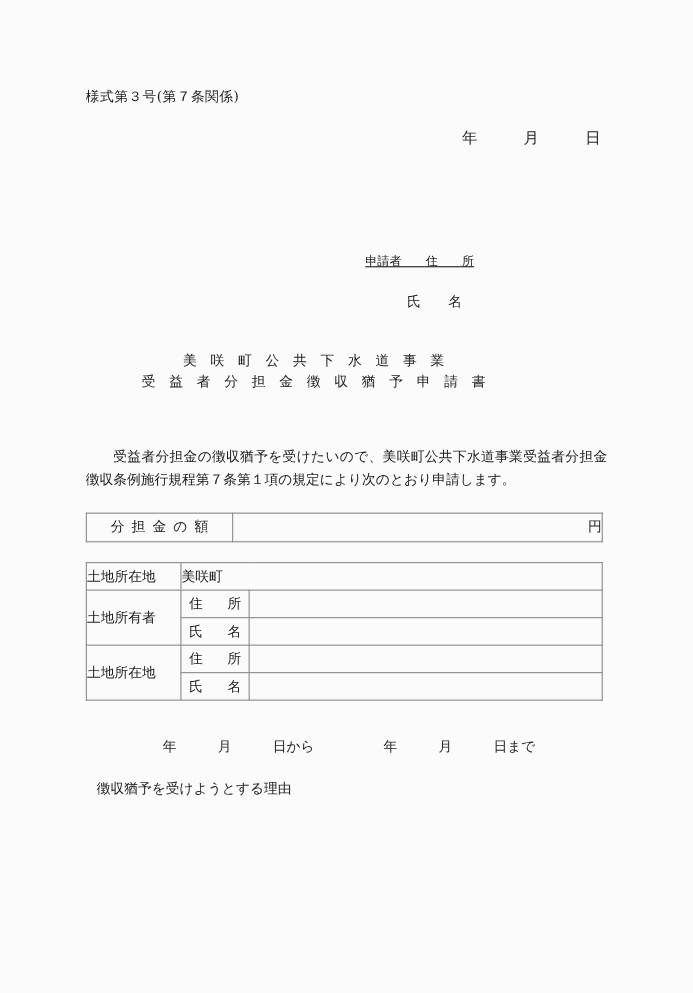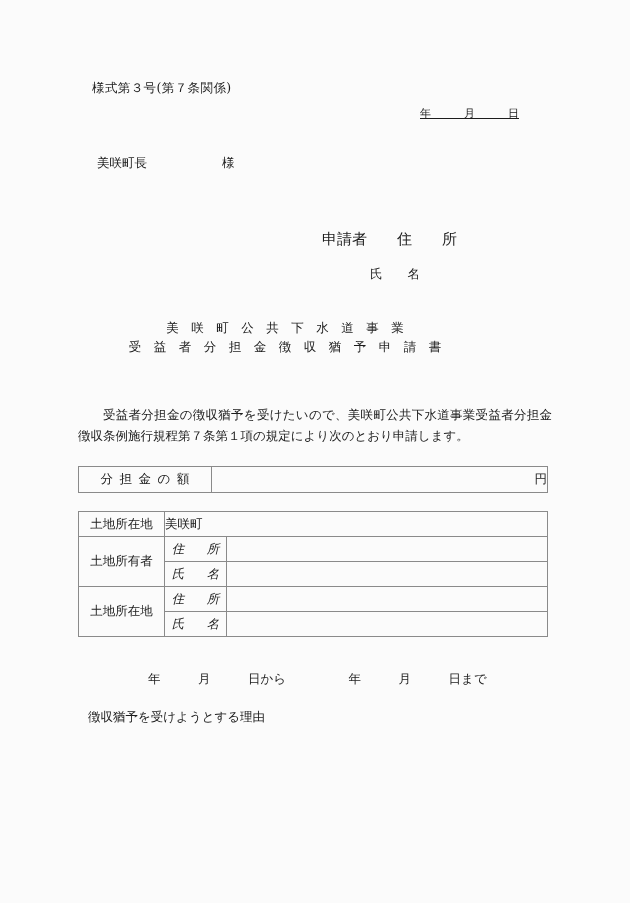--- a/index.html
+++ b/index.html
@@ -17,50 +17,50 @@
   }
   .page {
     position: absolute;
     left: 0; top: 0;
     width: 630px;
     height: 903px;
   }
   
   .form-number {
     position: absolute;
-    left: 92px;
+    left: 78px;
     top: 80px;
     font-size: 12.5px;
     letter-spacing: 0.4px;
     white-space: pre;
   }
   
   .date-line {
     position: absolute;
     left: 420px;
-    top: 106px;
-    font-size: 11px;
-    white-space: pre;
-    text-decoration: underline;
+    top: 117px;
+    font-size: 14px;
+    white-space: pre;
   }
   
   .addressee {
     position: absolute;
     left: 97px;
     top: 155px;
     font-size: 12.5px;
     white-space: pre;
   }
   
   .applicant-address {
     position: absolute;
-    left: 322px;
+    left: 332px;
     top: 230px;
-    font-size: 15px;
-    white-space: pre;
+    font-size: 11px;
+    white-space: pre;
+    text-decoration: underline;
   }
   .applicant-name {
     position: absolute;
     left: 370px;
     top: 266px;
     font-size: 12.5px;
     white-space: pre;
   }
   
   .doc-title {
@@ -124,26 +124,24 @@
     border-collapse: collapse;
     font-size: 12.5px;
   }
   .owners-table td {
     border: 1px solid #8a8a8a;
     height: 24px;
     padding: 0;
   }
   .col-main {
     width: 85px;
-    text-align: center;
   }
   .col-sub {
     width: 61px;
     text-align: center;
-    font-style: italic;
   }
   .col-sub span {
     letter-spacing: 5px;
     text-indent: 5px;
     display: inline-block;
   }
   .cell-value {
     padding-left: 7px;
     text-align: left;
   }
@@ -173,21 +171,20 @@
 </style>
 </head>
 <body>
 
 <div class="page">
 
   <div class="form-number">様式第３号(第７条関係)</div>
 
   <div class="date-line">年　　　月　　　日</div>
 
-  <div class="addressee">美咲町長　　　　　　様</div>
 
   <div class="applicant-address">申請者　　住　　所</div>
 
   <div class="applicant-name">氏　　名</div>
 
   <div class="doc-title">
     <span class="tline">美咲町公共下水道事業</span>
     <span class="tline">受益者分担金徴収猶予申請書</span>
   </div>
 

